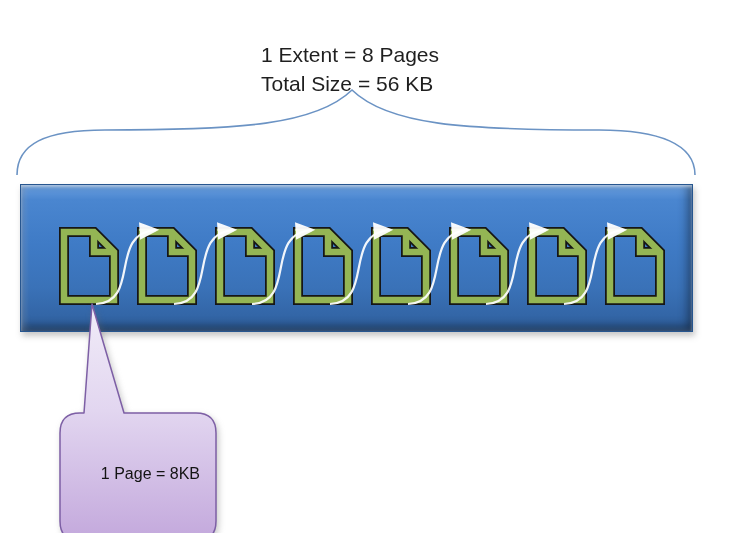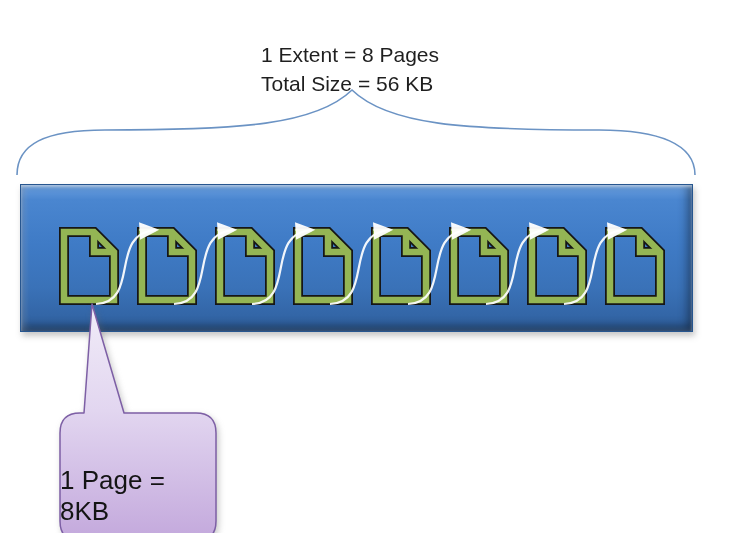--- a/index.html
+++ b/index.html
@@ -82,22 +82,22 @@
     top: 0;
     width: 738px;
     height: 533px;
     filter: drop-shadow(2px 3px 3px rgba(100,100,100,0.35));
   }
   .callout-label {
     position: absolute;
     left: 60px;
     top: 433px;
     width: 140px;
-    text-align: left;
-    font-size: 26px;
+    text-align: right;
+    font-size: 16px;
     color: #141414;
   }
 </style>
 </head>
 <body>
 
 <div class="canvas">
 
   <svg class="brace-svg" viewBox="0 0 738 160">
     <path d="M 17,143 C 17,112 45,98 105,98 C 240,98 316,93 352,58

